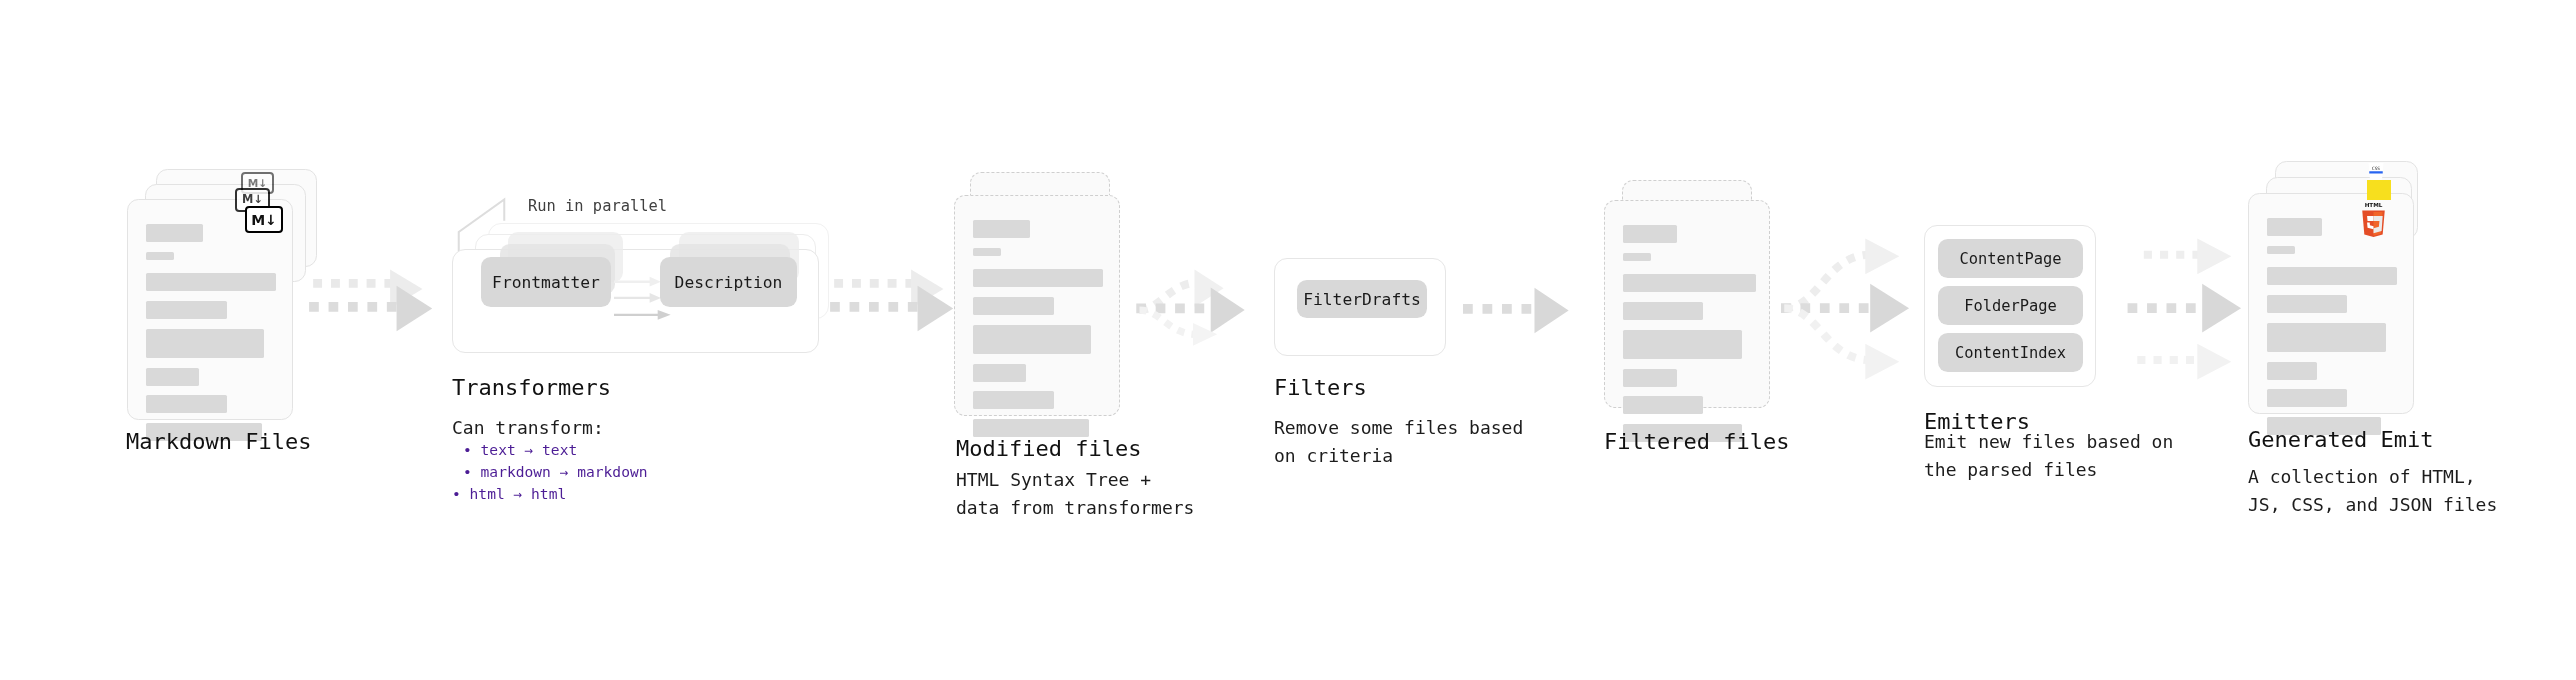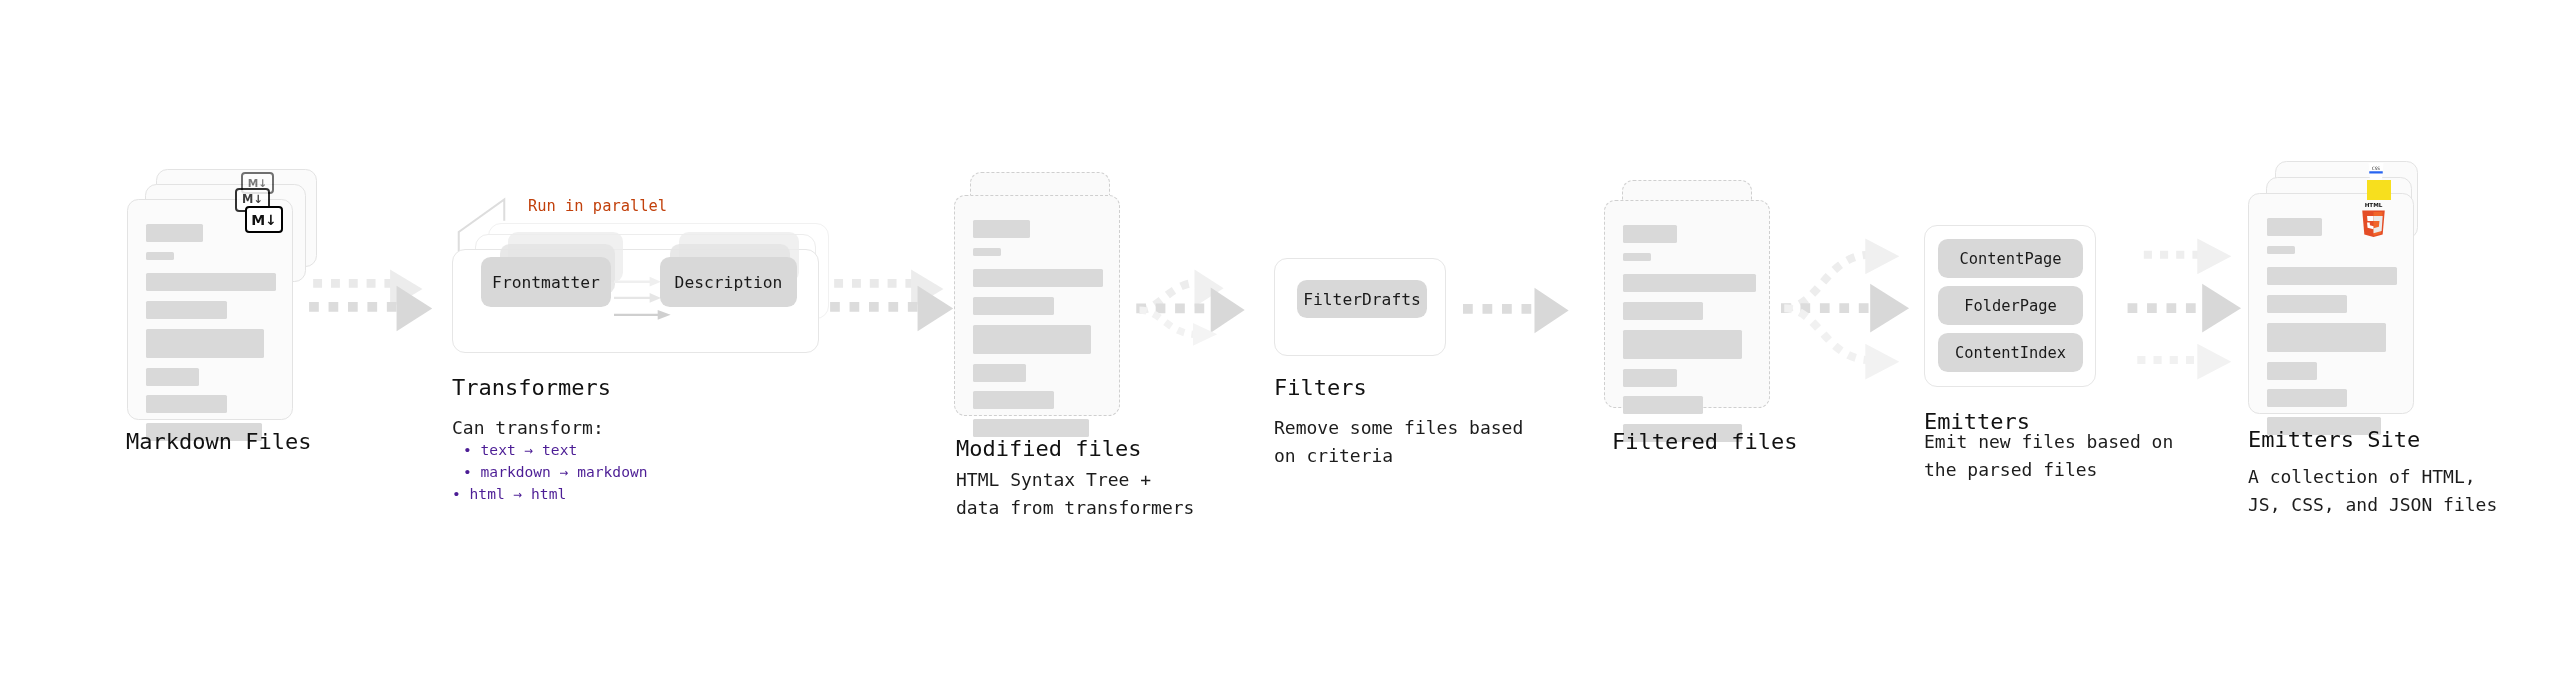--- a/index.html
+++ b/index.html
@@ -73,21 +73,21 @@
   .subtitle{
     position:absolute;
     font-size:18px;
     color:#1c1c1c;
     line-height:1.55;
     white-space:pre;
   }
   .note{
     position:absolute;
     font-size:15.4px;
-    color:#c2410c;
+    color:#404040;
     white-space:nowrap;
   }
   .bullets{position:absolute;font-size:14.6px;color:#4c1d95;line-height:1.6;white-space:pre;}
 
   svg{position:absolute;overflow:visible;}
 </style>
 </head>
 <body>
 
 <div class="stage">
@@ -236,21 +236,21 @@
         <div class="line sm"></div>
         <div class="line" style="width:133px;"></div>
         <div class="line" style="width:80px;"></div>
         <div class="line" style="width:119px;height:29px;"></div>
         <div class="line" style="width:54px;"></div>
         <div class="line" style="width:80px;"></div>
         <div class="line" style="width:119px;"></div>
       </div>
     </div>
   </div>
-  <div class="title" style="left:1604px;top:429px;margin-left:8px;">Filtered files</div>
+  <div class="title" style="left:1604px;top:429px;">Filtered files</div>
 </div>
 
 <svg style="left:1781px;top:232px;width:154px;height:154px;" viewBox="0 0 190 190" width="154" height="154">
   <g stroke="#ededed" stroke-width="10" stroke-dasharray="10 10" fill="none">
     <path d="M4,94 C46,94 56,28 110,28"></path>
   </g>
   <polygon points="104,8 146,30 104,52" fill="#f0f0f0"></polygon>
 
   <g stroke="#dcdcdc" stroke-width="12" stroke-dasharray="12 12" fill="none">
     <line x1="0" y1="94" x2="118" y2="94"></line>
@@ -318,17 +318,17 @@
 
     <svg class="html5" style="left:2359px;top:200px;width:29px;height:37px;" viewBox="0 0 36 46">
       <text x="18" y="9" font-size="7" text-anchor="middle" fill="#111" font-weight="bold" font-family="DejaVu Sans, sans-serif">HTML</text>
       <path d="M4,13 h28 l-2.6,30 L18,46 L6.6,43 z" fill="#e44d26"></path>
       <path d="M18,15 v29.4 l9.2,-2.5 L29.4,15 z" fill="#f16529"></path>
       <path d="M18,20 h-8 l.6,6 H18 v-6 z M18,32.5 l-4.4,-1.2 -.3,-3.2 H10 l.6,6.4 7.4,2 z" fill="#ffffff"></path>
       <path d="M18,20 v6 h7.4 l-.7,7.3 -6.7,1.8 v6.2 l10.1,-2.8 1.3,-18.5 z" fill="#ebebeb"></path>
     </svg>
   </div>
 
-  <div class="title" style="left:2248px;top:427px;">Emitters Site</div>
+  <div class="title" style="left:2248px;top:427px;">Generated Emit</div>
   <div class="subtitle" style="left:2248px;top:463px;">A collection of HTML,
 JS, CSS, and JSON files</div>
 </div>
 
 
 </body></html>

